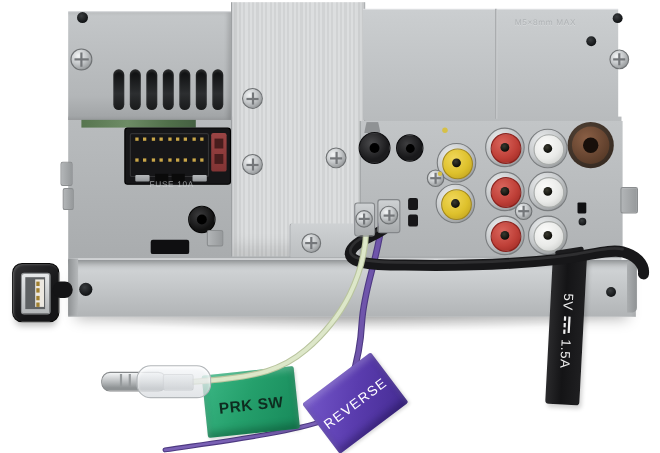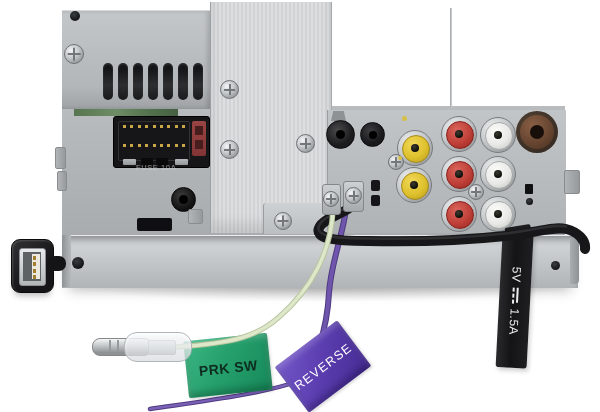--- a/index.html
+++ b/index.html
@@ -144,20 +144,26 @@
     </div>
   </div>
 
   <div class="abs alum z1"></div>
   <div class="abs screw z1" style="left:220px;top:80px;width:17px;height:17px;"></div>
   <div class="abs screw z1" style="left:220px;top:140px;width:17px;height:17px;"></div>
   <div class="abs screw z1" style="left:296px;top:134px;width:17px;height:17px;"></div>
   <div class="abs alum-foot z1"></div>
   <div class="abs screw z1" style="left:274px;top:212px;width:16px;height:16px;"></div>
 
+  <div class="abs right-box z1">
+    <div class="abs marking marking-emboss" style="left:138px;top:7px;">M5×8mm MAX</div>
+    <div class="abs hole" style="left:203px;top:24px;width:9px;height:9px;"></div>
+    <div class="abs hole" style="left:227px;top:3px;width:9px;height:9px;"></div>
+    <div class="abs screw" style="left:224px;top:36px;width:16px;height:16px;"></div>
+  </div>
   <div class="abs right-box-seam z1"></div>
 
   <div class="abs rca-panel z1"></div>
 
   <div class="abs iso z1">
     <div class="abs iso-inner"></div>
     <div class="abs pin-row" style="top:8px;">
       <span class="pin"></span>
         <span class="pin"></span>
         <span class="pin"></span>

